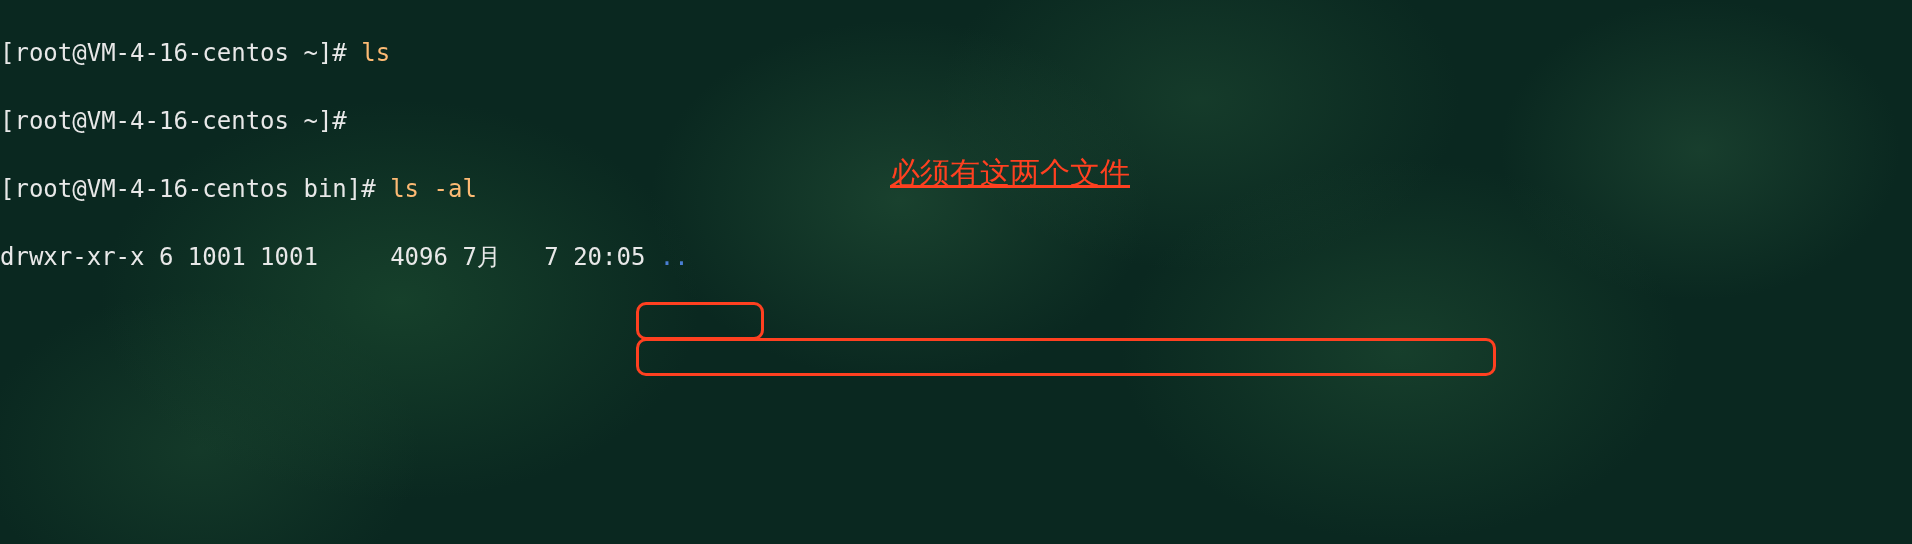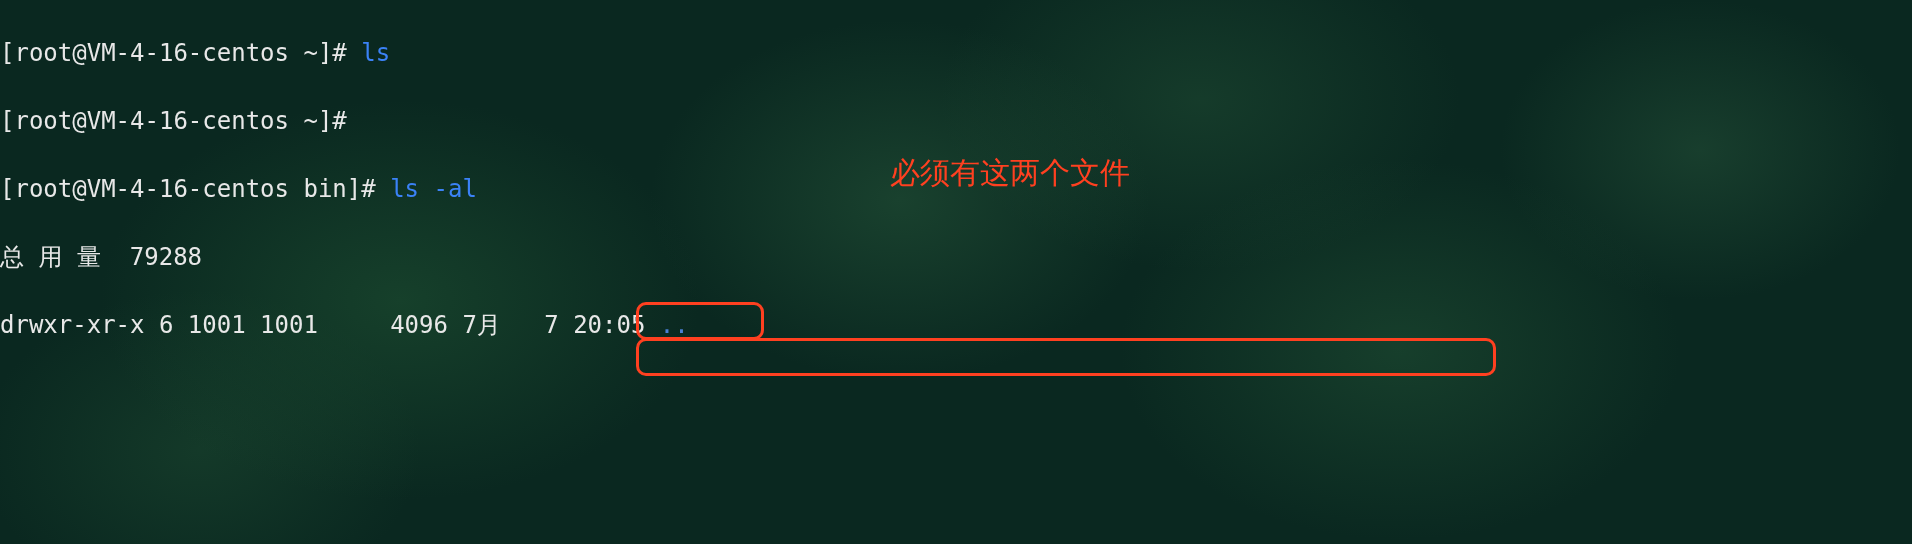--- a/index.html
+++ b/index.html
@@ -28,21 +28,21 @@
   }
   .terminal {
     white-space: pre;
     position: relative;
   }
   .line {
     display: block;
     height: 34px;
   }
   .prompt-bracket { color: #e8e8e8; }
-  .command { color: #3b82f6; text-align: right; }
+  .command { color: #fdba74; text-align: right; }
   .dir-blue { color: #4a7fd4; }
   .dir-dot { color: #4a7fd4; }
   .annotation {
     position: absolute;
     color: #ff4020;
     font-family: "PingFang SC", "Microsoft YaHei", sans-serif;
     font-size: 30px;
     font-weight: 400;
     white-space: nowrap;
   }
@@ -53,25 +53,24 @@
     pointer-events: none;
   }
 </style>
 </head>
 <body>
 
 <div class="terminal">
 <span class="line"><span class="prompt-bracket">[</span><span>root</span>@<span>VM-4-16-centos</span> <span>~</span><span class="prompt-bracket">]</span><span>#</span> <span class="command">ls</span></span>
 <span class="line"><span class="prompt-bracket">[</span><span>root</span>@<span>VM-4-16-centos</span> <span>~</span><span class="prompt-bracket">]</span><span>#</span></span>
 <span class="line"><span class="prompt-bracket">[</span><span>root</span>@<span>VM-4-16-centos</span> <span>bin</span><span class="prompt-bracket">]</span><span>#</span> <span class="command">ls -al</span></span>
-<span class="line"><span>总 用 量</span>  <span>79288</span></span>
 <span class="line"><span>drwxr-xr-x</span> <span>6</span> <span>1001</span> <span>1001</span>     <span>4096</span> <span>7月</span>   <span>7</span> <span>20:05</span> <span class="dir-dot">..</span></span>
 
 
 
 
 
 </div>
 
-<div class="annotation" style="left:890px; top:156px;">必须有这两个文件</div>
+<div class="annotation" style="left:890px; top:156px;text-decoration:underline;">必须有这两个文件</div>
 
 <div class="highlight-box" style="left:636px; top:302px; width:128px; height:38px;"></div>
 <div class="highlight-box" style="left:636px; top:338px; width:860px; height:38px;"></div>
 
 </body></html>

